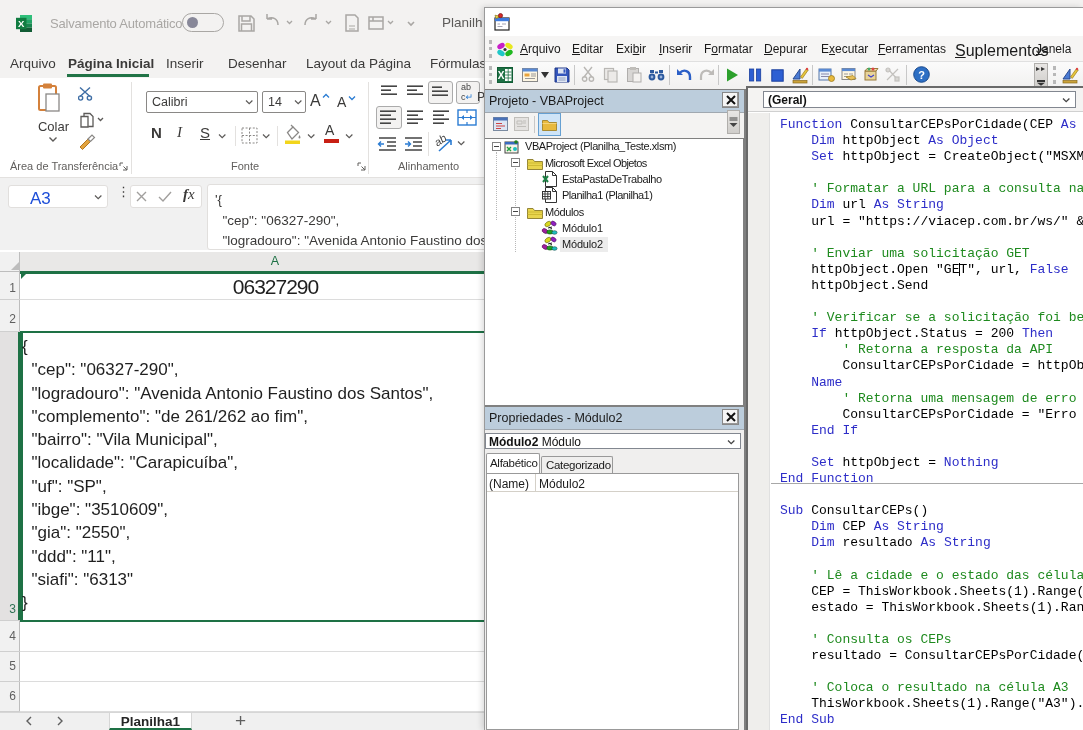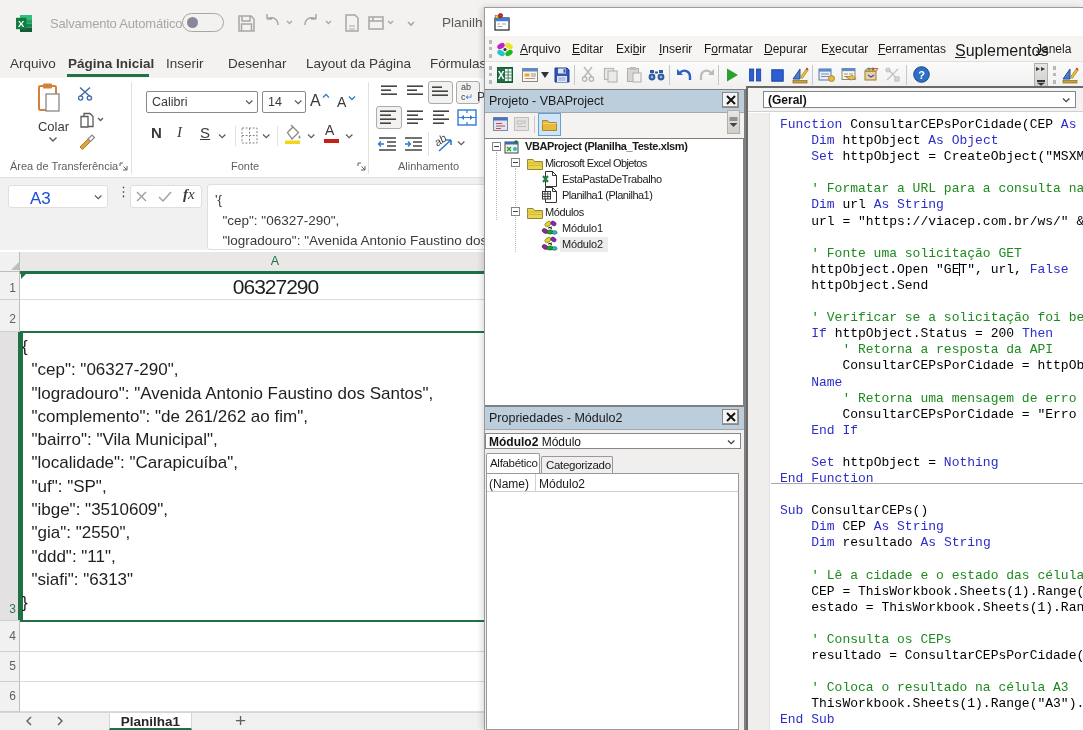--- a/index.html
+++ b/index.html
@@ -442,21 +442,21 @@
     <div class="abs" style="left:513px;top:162.2px;width:5px;height:1px;background:#444"></div>
 <div class="abs" style="left:511px;top:206.8px;width:9px;height:9px;background:#fff;border:1px solid #848484"></div>
     <div class="abs" style="left:513px;top:210.8px;width:5px;height:1px;background:#444"></div>
 <svg class="abs" style="left:504px;top:139px" width="16" height="16" viewBox="0 0 16 16">
 <rect x="1" y="3" width="13" height="11" fill="#f8f4e8" stroke="#444" stroke-width="1"></rect>
 <rect x="1" y="3" width="13" height="2.5" fill="#3a6ac0"></rect>
 <path d="M3 8 l4 4 M7 8 l-4 4" stroke="#20a040" stroke-width="1.4"></path>
 <circle cx="11" cy="10" r="2" fill="#20c0c0"></circle>
 <circle cx="12" cy="3" r="1.8" fill="#208020"></circle>
     </svg>
-<div class="abs" style="left:525px;top:140px;font-size:11px;font-weight:bold;letter-spacing:-0.4px;color:#1a1a1a">VBAProject (Planilha_Teste.xlsm)</div>
+<div class="abs" style="left:525px;top:140px;font-size:11px;font-weight:normal;letter-spacing:-0.4px;color:#1a1a1a">VBAProject (Planilha_Teste.xlsm)</div>
 <svg class="abs" style="left:527px;top:157px" width="16" height="13" viewBox="0 0 16 13">
 <path d="M0.5 2.5 h5.5 l1.5 2 h8 v8 h-15 z" fill="#e8d44d" stroke="#8a7a2a" stroke-width="0.9"></path>
 <path d="M0.5 6 h15 M0.5 8.5 h15" stroke="#c8b42d" stroke-width="0.8"></path>
     </svg>
 <div class="abs" style="left:545px;top:157px;font-size:11px;letter-spacing:-0.6px;color:#1a1a1a">Microsoft Excel Objetos</div>
 <svg class="abs" style="left:542px;top:171px" width="15" height="16" viewBox="0 0 15 16">
 <path d="M3.5 0.5 h7 l4 4 v11 h-11 z" fill="#fff" stroke="#333" stroke-width="1"></path>
 <path d="M10.5 0.5 v4 h4" fill="none" stroke="#333" stroke-width="1"></path>
 <path d="M1 5 l5 6 M6 5 l-5 6" stroke="#1d8044" stroke-width="2"></path>
     </svg>
@@ -524,21 +524,21 @@
 <div class="abs" style="left:771px;top:483px;width:312px;height:1px;background:#a8a8a8"></div>
 <div class="abs code" style="left:780px;top:117px;width:303px;height:613px;overflow:hidden">
       <div class="cl"><span class="k">Function</span> ConsultarCEPsPorCidade(CEP <span class="k">As</span> )  </div>
       <div class="cl">    <span class="k">Dim</span> httpObject <span class="k">As</span> <span class="k">Object</span></div>
       <div class="cl">    <span class="k">Set</span> httpObject = CreateObject("MSXML2.XMLHTTP")</div>
       <div class="cl"> </div>
       <div class="cl"><span class="c">    ' Formatar a URL para a consulta na API ViaCEP</span></div>
       <div class="cl">    <span class="k">Dim</span> url <span class="k">As</span> <span class="k">String</span></div>
       <div class="cl">    url = "https://viacep.com.br/ws/" &amp; CEP &amp; "/json/"</div>
       <div class="cl"> </div>
-      <div class="cl"><span class="c">    ' Fonte uma solicitação GET</span></div>
+      <div class="cl"><span class="c">    ' Enviar uma solicitação GET</span></div>
       <div class="cl">    httpObject.Open "GET", url, <span class="k">False</span></div>
       <div class="cl">    httpObject.Send</div>
       <div class="cl"> </div>
       <div class="cl"><span class="c">    ' Verificar se a solicitação foi bem-sucedida</span></div>
       <div class="cl">    <span class="k">If</span> httpObject.Status = 200 <span class="k">Then</span></div>
       <div class="cl"><span class="c">        ' Retorna a resposta da API</span></div>
       <div class="cl">        ConsultarCEPsPorCidade = httpObject.responseText</div>
       <div class="cl">    <span class="k">Name</span></div>
       <div class="cl"><span class="c">        ' Retorna uma mensagem de erro</span></div>
       <div class="cl">        ConsultarCEPsPorCidade = "Erro na consulta"</div>

